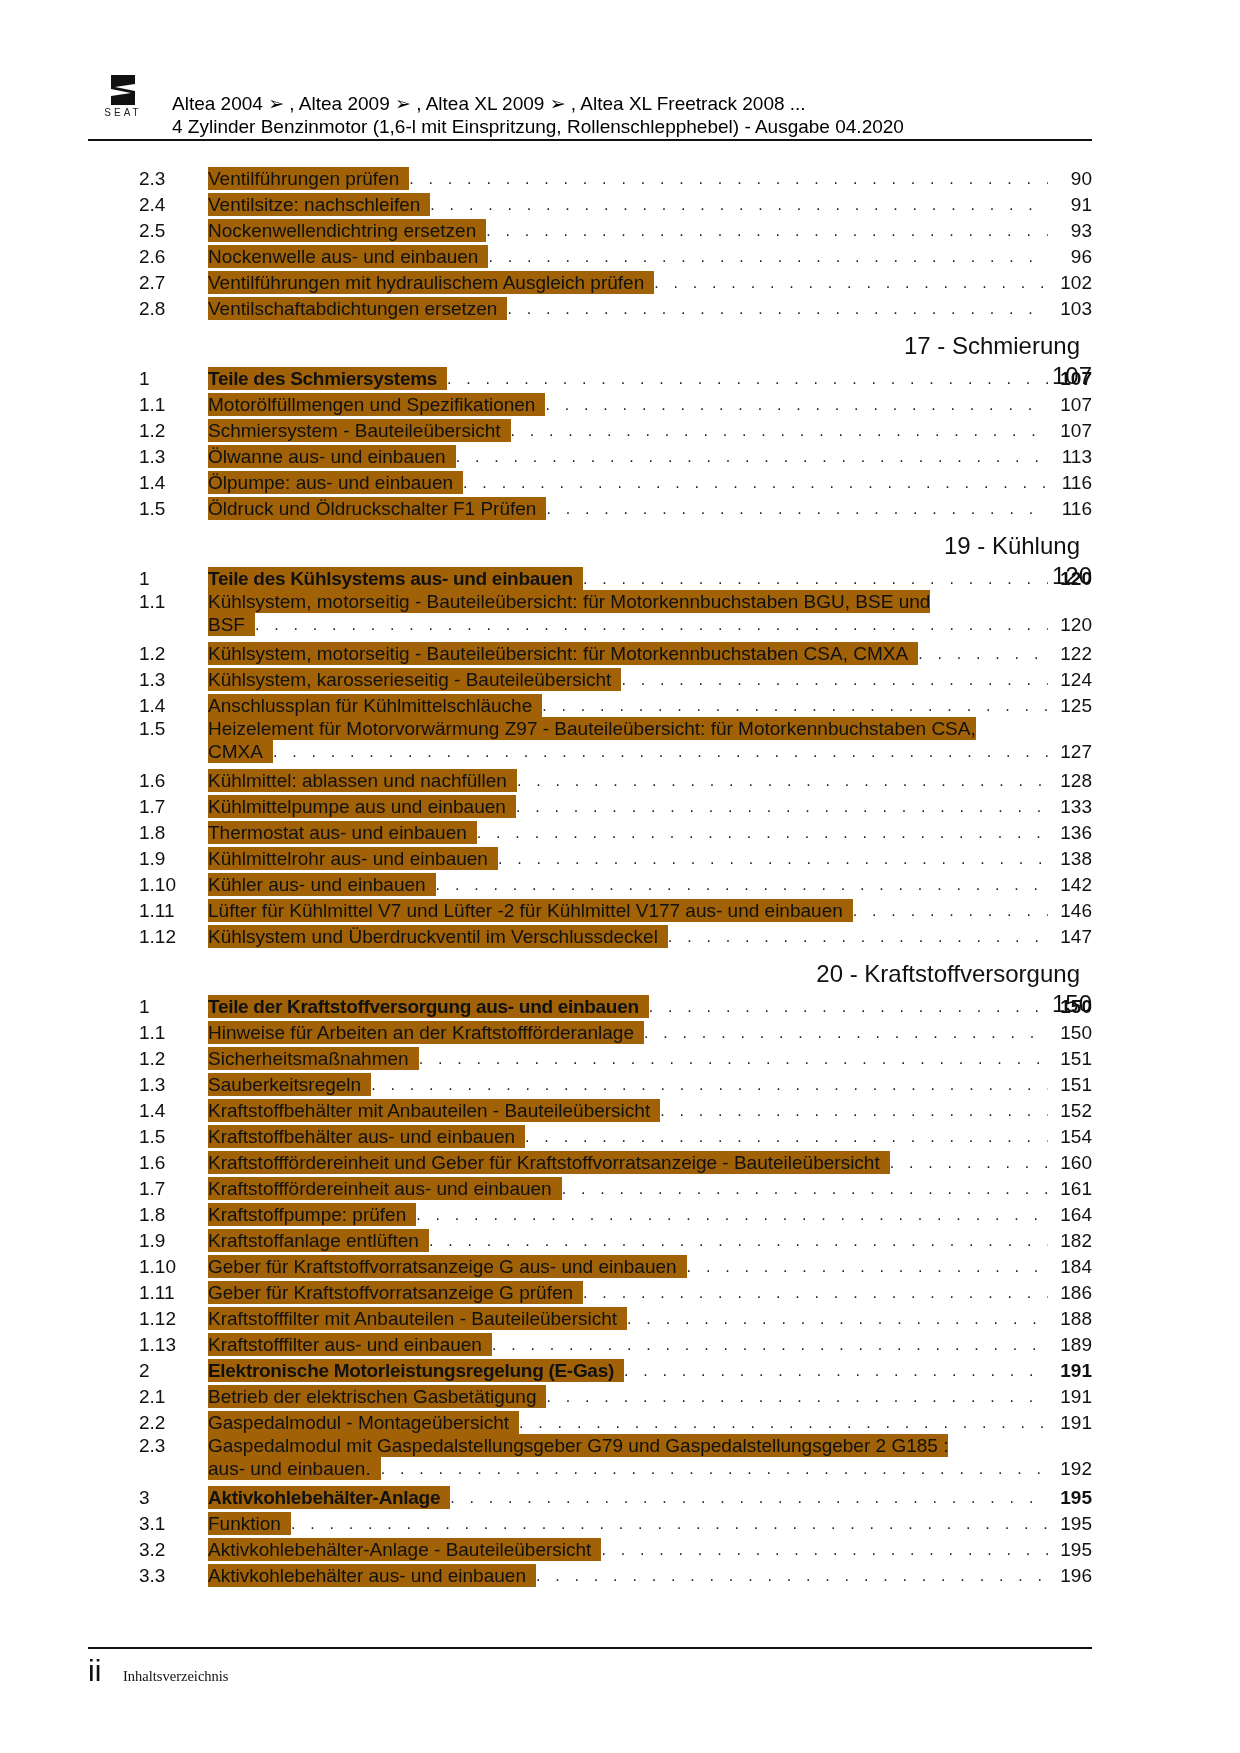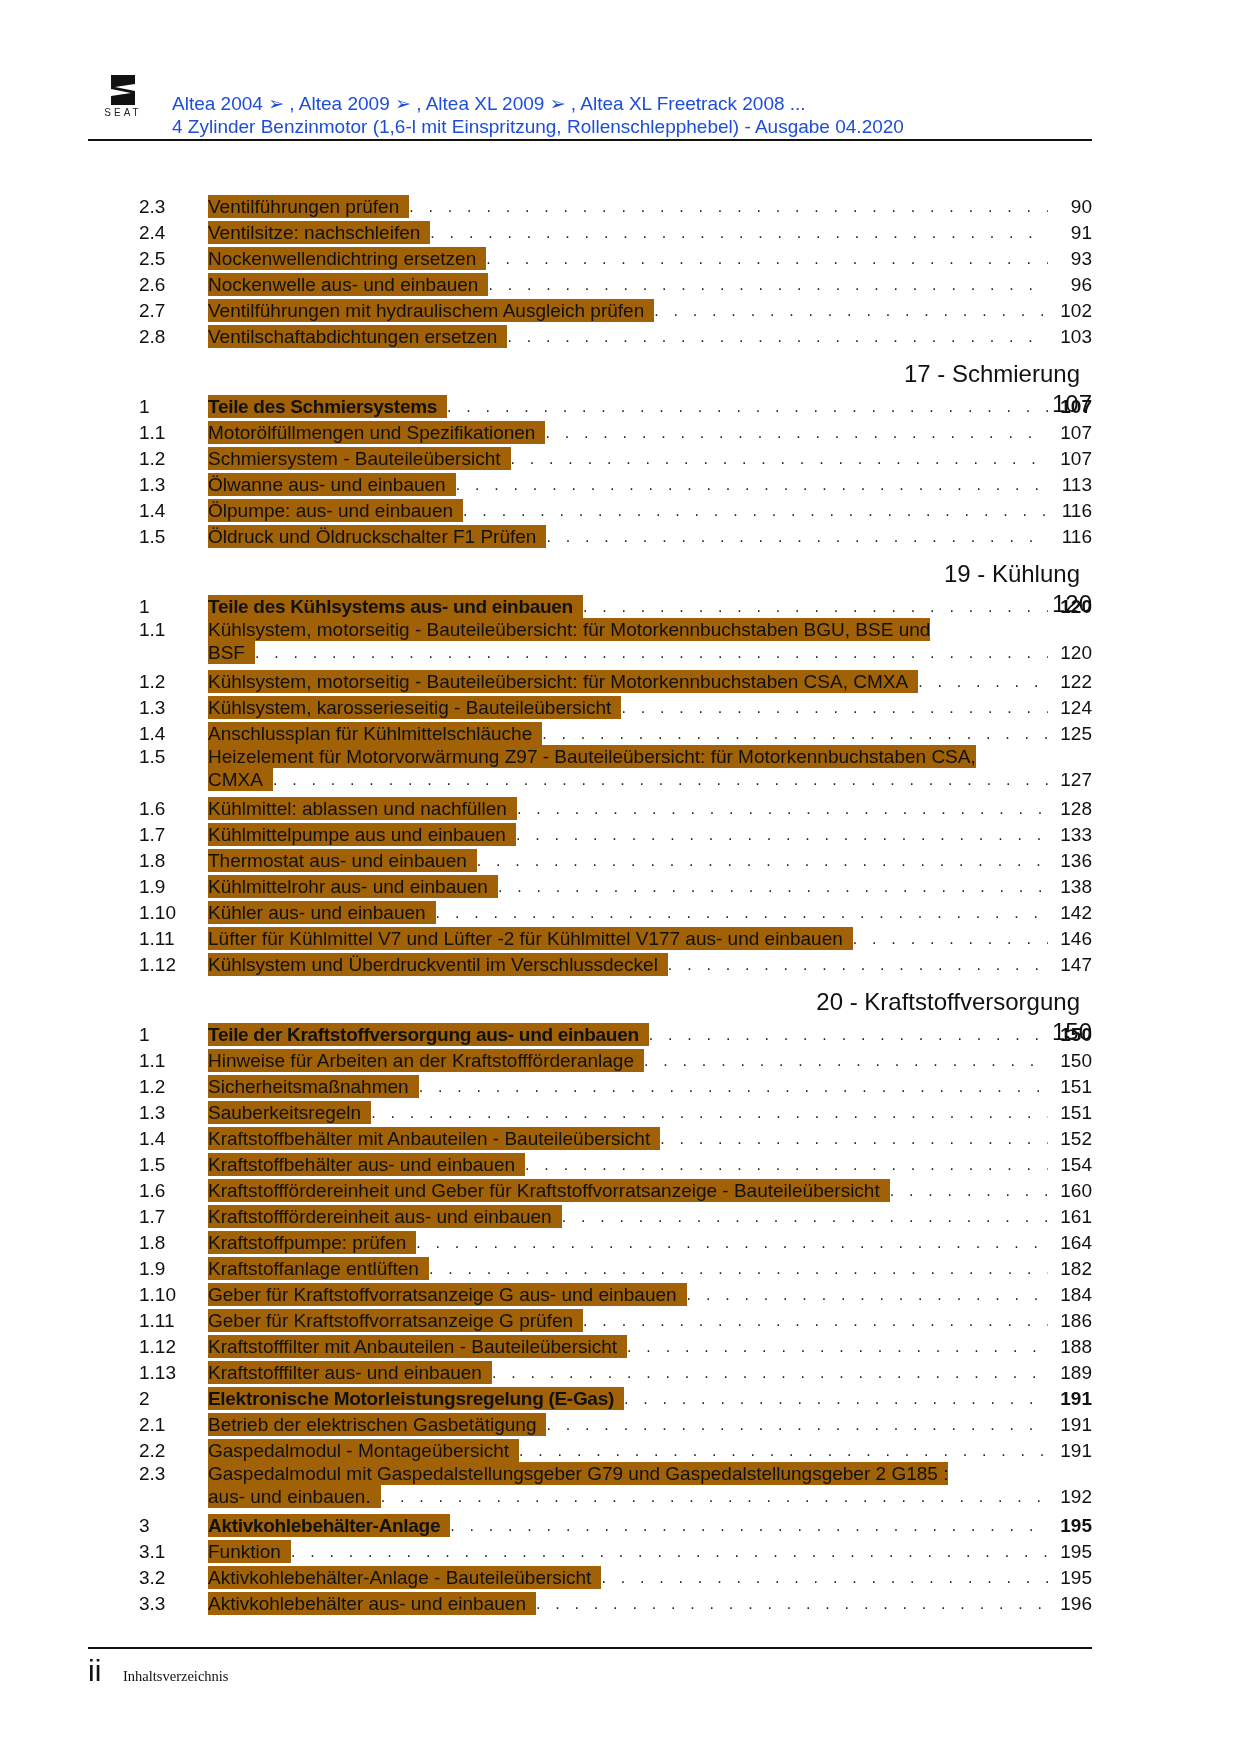--- a/index.html
+++ b/index.html
@@ -5,27 +5,27 @@
   html, body { margin: 0; padding: 0; background: #ffffff; }
   body { width: 1240px; height: 1753px; position: relative; overflow: hidden;
          font-family: "Liberation Sans", sans-serif; color: #111; }
   .page { position: absolute; left: 0; top: 0; width: 1240px; height: 1753px; }
 
   
   .logo { position: absolute; left: 93px; top: 73px; width: 60px; height: 48px; }
   .logo svg { display: block; }
   .logo-text { position: absolute; left: 0; top: 34px; width: 60px; text-align: center;
                font-size: 10px; letter-spacing: 3px; color: #222; }
-  .hdr-line1, .hdr-line2 { position: absolute; left: 172px; font-size: 19px; white-space: nowrap; color: #1d4ed8; }
+  .hdr-line1, .hdr-line2 { position: absolute; left: 172px; font-size: 19px; white-space: nowrap; color: #000000; }
   .hdr-line1 { top: 92px; }
   .hdr-line2 { top: 116px; }
   .hdr-rule { position: absolute; left: 88px; top: 139px; width: 1004px; height: 2px; background: #111; }
 
   
-  .toc { position: absolute; left: 88px; top: 192px; width: 1004px; }
+  .toc { position: absolute; left: 88px; top: 164px; width: 1004px; }
   .row { position: relative; display: flex; align-items: flex-end; font-size: 19px; line-height: 23px; height: 26px; }
   .row .num { width: 69px; flex: 0 0 69px; padding-left: 51px; box-sizing: content-box; }
   .row .body { flex: 1; display: flex; align-items: flex-end; min-width: 0; }
   .row .title { white-space: nowrap; padding-right: 10px; background: #a16207; }
   .row .leader { flex: 1; overflow: hidden; white-space: nowrap; letter-spacing: 5.2px; color: #222; font-size: 16px; line-height: 23px; }
   .row .page-no { flex: 0 0 auto; text-align: right; padding-left: 10px; min-width: 34px; }
   .row.bold .title { font-weight: bold; letter-spacing: -0.3px; }
   .row.bold .page-no { font-weight: bold; }
 
   .row.multi { height: auto; flex-direction: column; align-items: stretch; }

